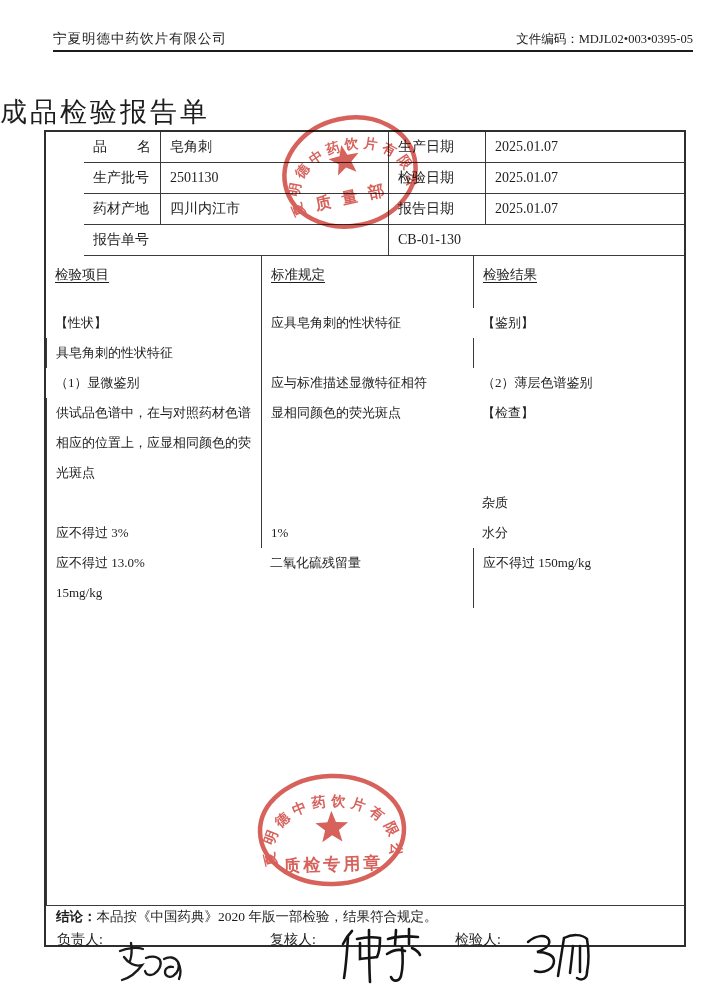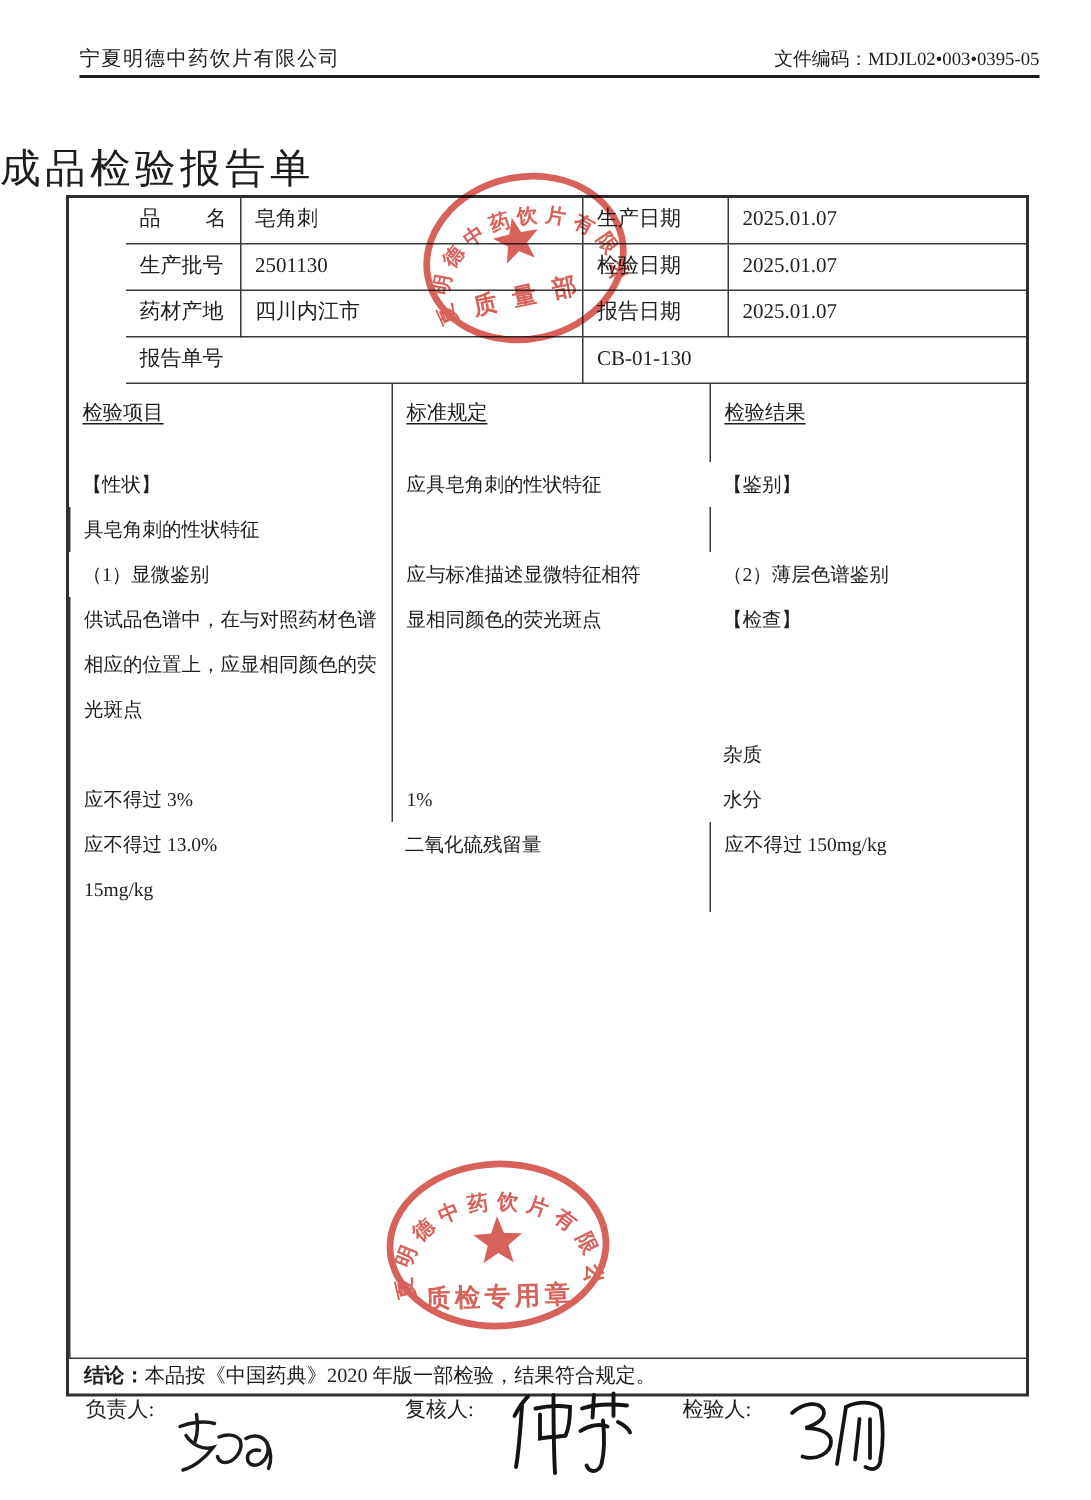--- a/index.html
+++ b/index.html
@@ -43,21 +43,21 @@
     height:649px;
   }
   .mcell{
     box-sizing:border-box;font-size:13px;line-height:30px;padding:0 9px;
   }
   .hcell{padding-top:4px;font-size:13.5px;}
   .hcell.center{}
   .hcell span{text-decoration:underline;text-underline-offset:3px;}
   
   .conclusion{
-    box-sizing:border-box;border-top:1px solid #3a3a3a;height:24px;
+    box-sizing:border-box;border-top:1px solid #3a3a3a;height:40px;
     line-height:22px;font-size:13.5px;padding:0 10px;white-space:nowrap;
   }
   .conclusion b{font-weight:bold;}
   
   .sig-label{position:absolute;font-size:14px;white-space:nowrap;}
   .sig1l{left:57px;top:931px;}
   .sig2l{left:270px;top:931px;}
   .sig3l{left:455px;top:931px;}
   .sigsvg{position:absolute;}
   

